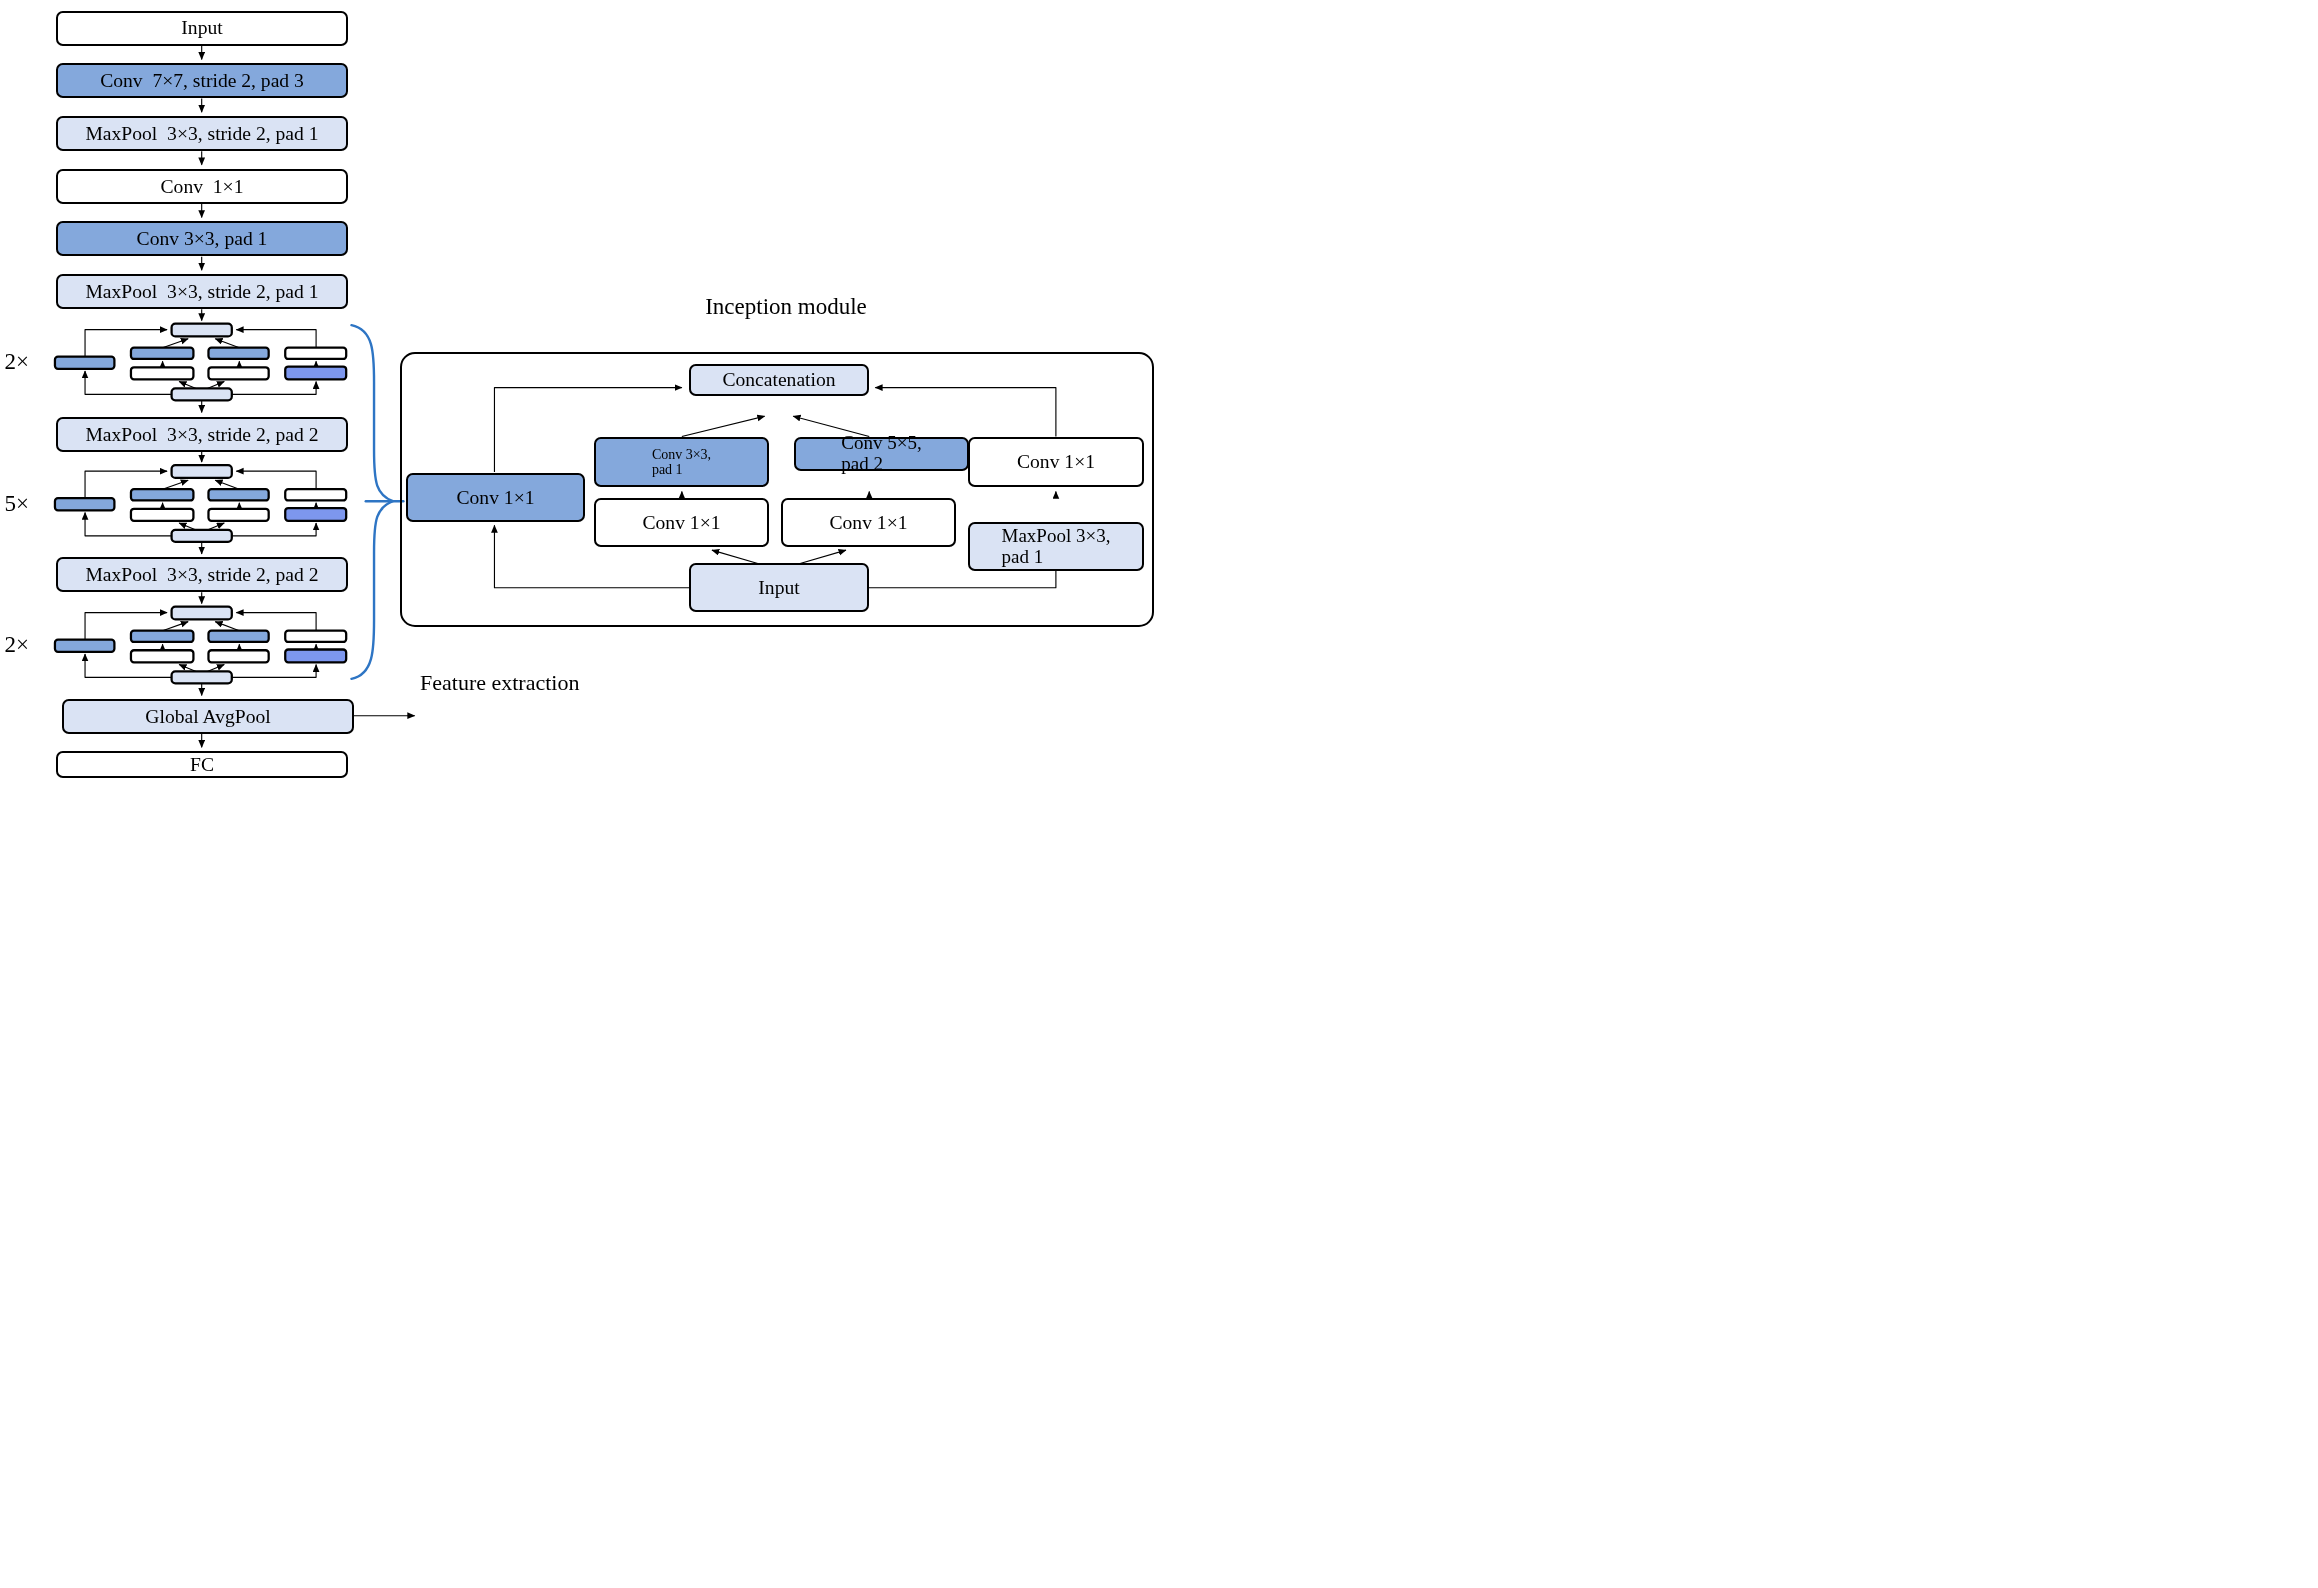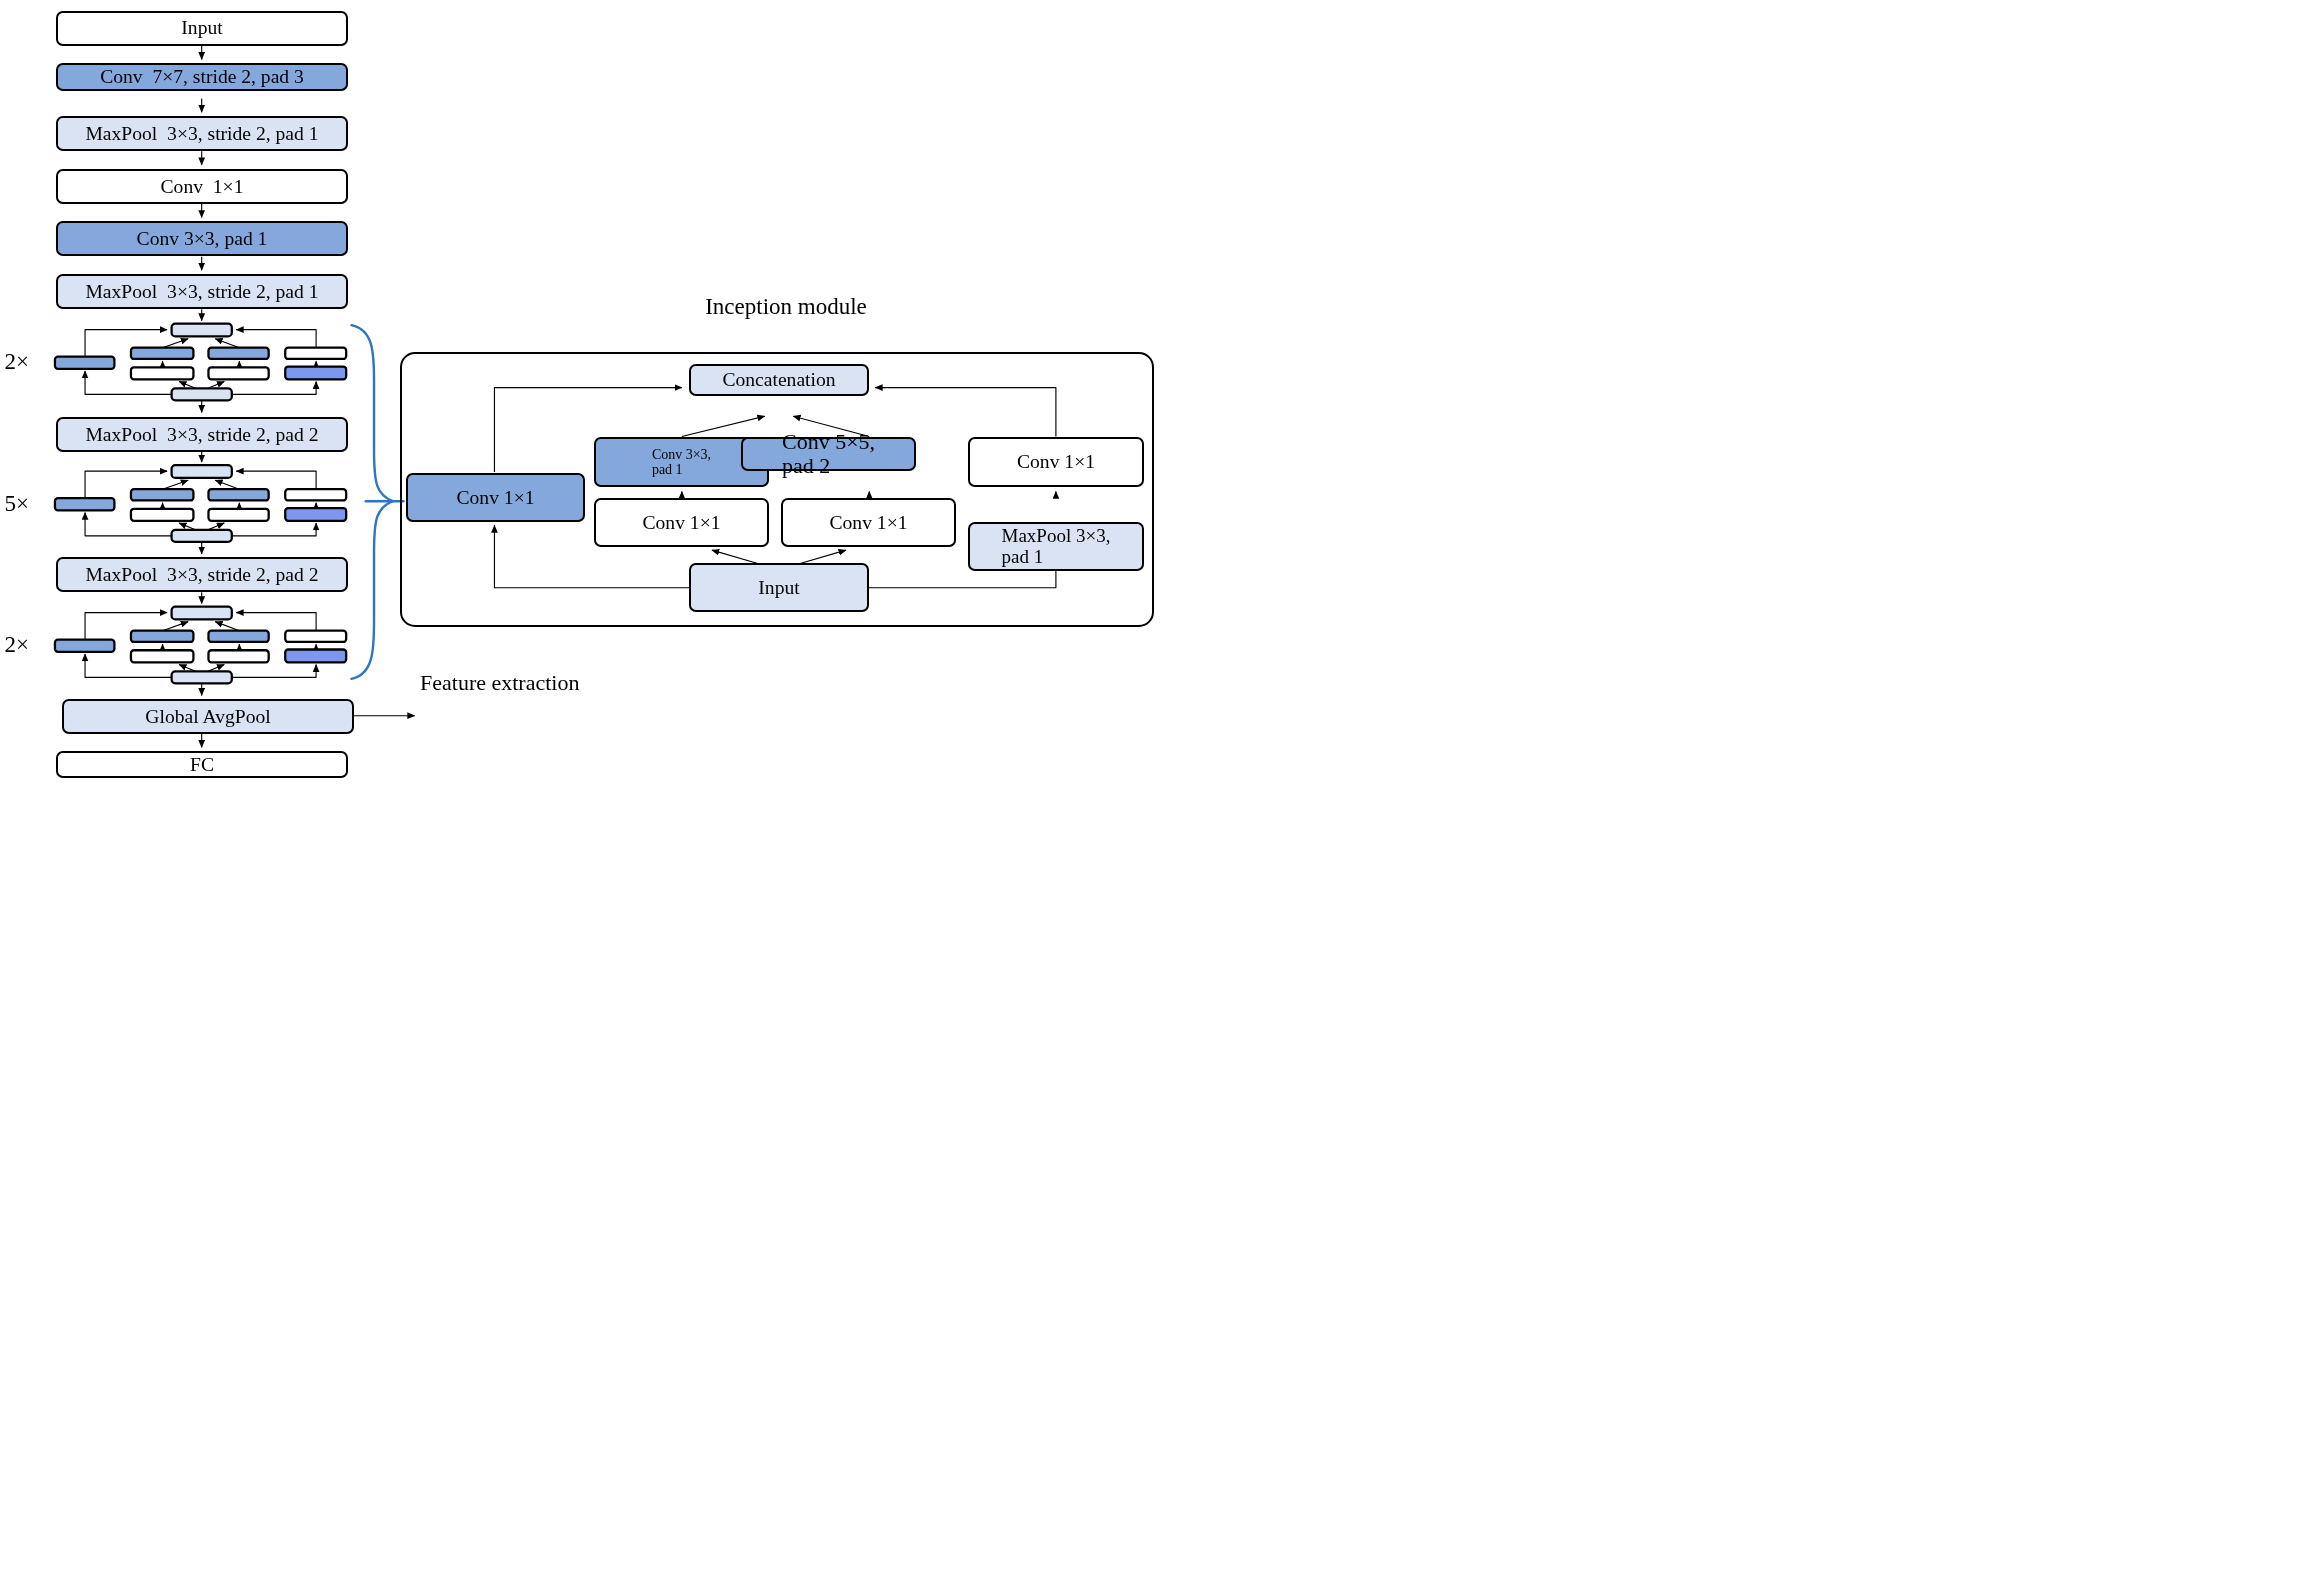--- a/index.html
+++ b/index.html
@@ -100,21 +100,21 @@
       <path class="ln" d="M1008,749 L946,731" marker-end="url(#arr)"></path>
       <path class="ln" d="M1062,749 L1124,731" marker-end="url(#arr)"></path>
       <path class="ln" d="M906,660 L906,653" marker-end="url(#arr)"></path>
       <path class="ln" d="M1155,660 L1155,653" marker-end="url(#arr)"></path>
       <path class="ln" d="M906,580 L1016,553" marker-end="url(#arr)"></path>
       <path class="ln" d="M1155,580 L1054,553" marker-end="url(#arr)"></path>
     </g>
   </svg>
 
   <div class="bx white" style="left:56px;top:10.5px;width:292px;height:35px;">Input</div>
-  <div class="bx mid" style="left:56px;top:63px;width:292px;height:28px;">Conv  7×7, stride 2, pad 3</div>
+  <div class="bx mid" style="left:56px;top:63px;width:292px;height:35px;">Conv  7×7, stride 2, pad 3</div>
   <div class="bx light" style="left:56px;top:116px;width:292px;height:35px;">MaxPool  3×3, stride 2, pad 1</div>
   <div class="bx white" style="left:56px;top:169px;width:292px;height:35px;">Conv  1×1</div>
   <div class="bx mid" style="left:56px;top:221px;width:292px;height:35px;">Conv 3×3, pad 1</div>
   <div class="bx light" style="left:56px;top:274px;width:292px;height:35px;">MaxPool  3×3, stride 2, pad 1</div>
   <div class="bx light" style="left:56px;top:417px;width:292px;height:35px;">MaxPool  3×3, stride 2, pad 2</div>
   <div class="bx light" style="left:56px;top:557px;width:292px;height:35px;">MaxPool  3×3, stride 2, pad 2</div>
   <div class="bx light" style="left:62px;top:699px;width:292px;height:35px;">Global AvgPool</div>
   <div class="bx white" style="left:56px;top:751px;width:292px;height:27px;">FC</div>
 
   <div class="lbl" style="left:4.5px;top:349px;">2×</div>
@@ -122,21 +122,21 @@
   <div class="lbl" style="left:4.5px;top:632px;">2×</div>
 
   <div class="lbl" style="left:420px;top:671px;font-size:22px;">Feature extraction</div>
 
   <div class="title" style="left:662px;top:294px;width:248px;">Inception module</div>
   <div class="container" style="left:400px;top:352px;width:754px;height:275px;"></div>
 
   <div class="bx light" style="left:689px;top:364px;width:180px;height:32px;">Concatenation</div>
   <div class="bx mid" style="left:594px;top:437px;width:175px;height:50px;font-size:14px;">Conv 3×3,
 pad 1</div>
-  <div class="bx mid" style="left:741px;top:437px;width:175px;height:34px;font-size:22px;">Conv 5×5,
+  <div class="bx mid" style="left:794px;top:437px;width:175px;height:34px;font-size:19px;">Conv 5×5,
 pad 2</div>
   <div class="bx white" style="left:968px;top:437px;width:176px;height:50px;">Conv 1×1</div>
   <div class="bx mid" style="left:406px;top:473px;width:179px;height:49px;">Conv 1×1</div>
   <div class="bx white" style="left:594px;top:498px;width:175px;height:49px;">Conv 1×1</div>
   <div class="bx white" style="left:781px;top:498px;width:175px;height:49px;">Conv 1×1</div>
   <div class="bx light" style="left:968px;top:498px;width:176px;height:49px;font-size:19px;margin-top:24px;">MaxPool 3×3,
 pad 1</div>
   <div class="bx light" style="left:689px;top:563px;width:180px;height:49px;">Input</div>
 
 </div>

